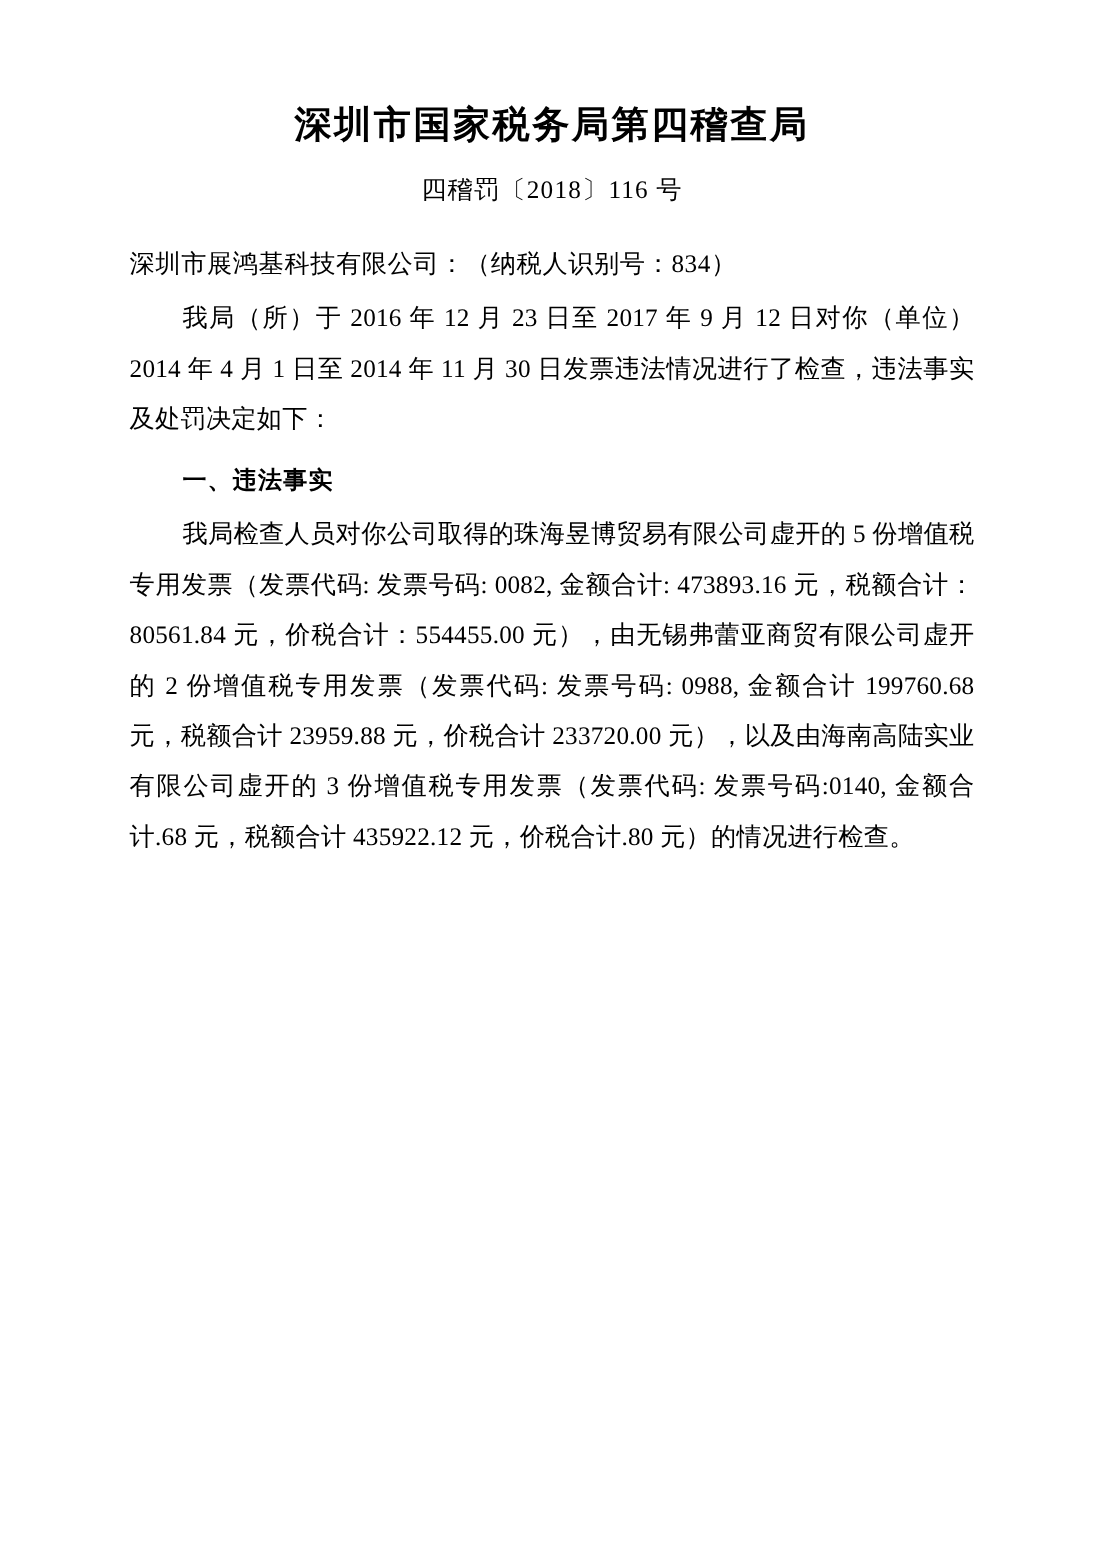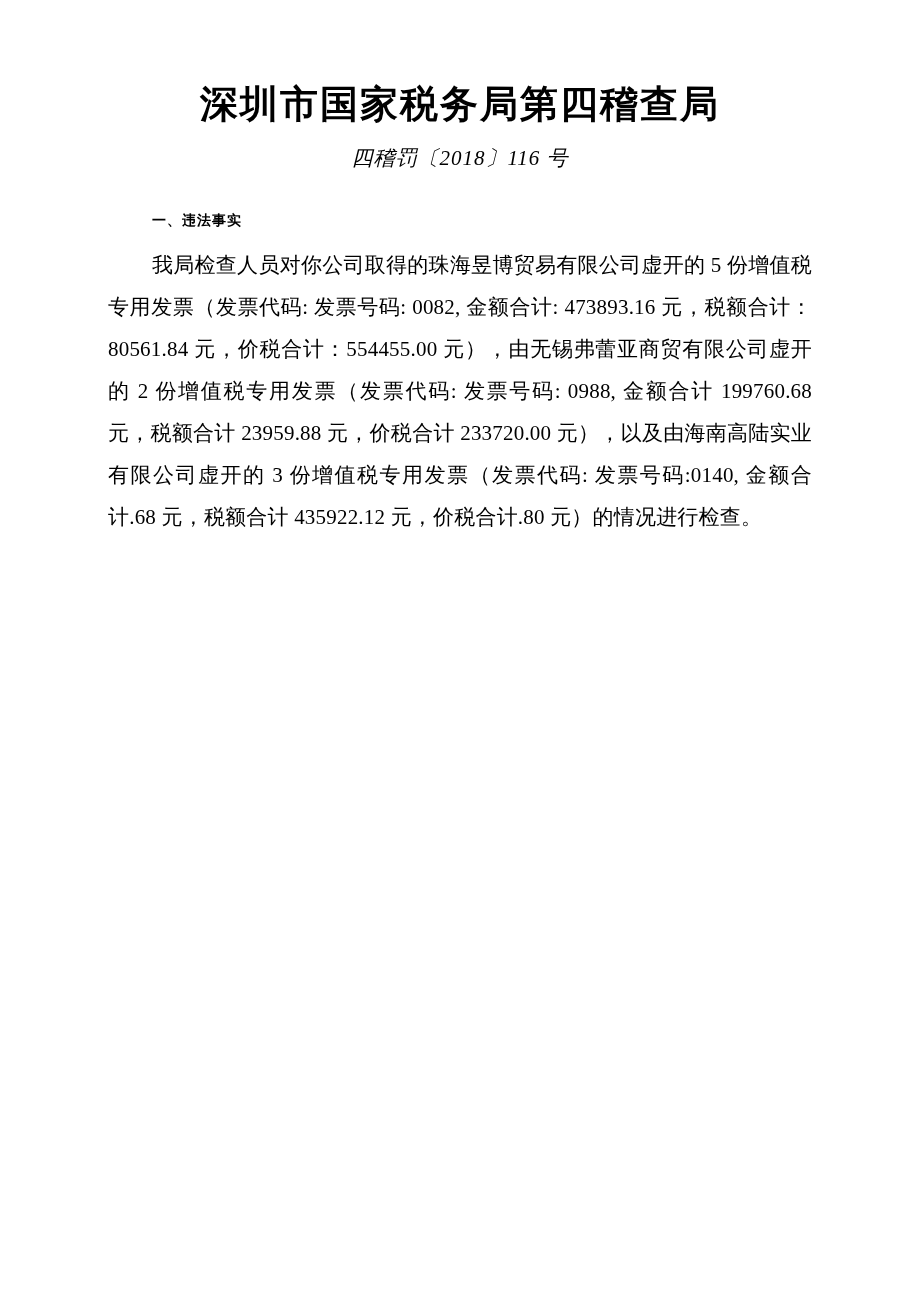--- a/index.html
+++ b/index.html
@@ -18,70 +18,71 @@
     width: 920px;
     height: 1301px;
     box-sizing: border-box;
     padding: 78px 108px 0 108px;
     position: relative;
   }
   .title-block {
     text-align: center;
   }
   .doc-title-line {
-    font-size: 38px;
+    font-size: 31px;
     font-weight: bold;
     letter-spacing: 2px;
     line-height: 52px;
     font-family: "Liberation Serif", "DejaVu Serif", serif;
   }
   .doc-number {
     text-align: center;
     font-size: 21px;
     letter-spacing: 1px;
     margin-top: 14px;
     margin-bottom: 28px;
     font-family: "Liberation Serif", "DejaVu Serif", serif;
-    font-style: italic;
   }
   .addressee {
     font-size: 21px;
     line-height: 40px;
     letter-spacing: 0.5px;
     margin-bottom: 4px;
   }
   p.body-para {
     font-size: 21px;
     line-height: 42px;
     letter-spacing: 0.2px;
     margin: 0;
     text-align: justify;
     text-justify: inter-ideograph;
     text-indent: 44px;
   }
   .section-heading {
-    font-size: 14px;
+    font-size: 20px;
     font-weight: bold;
     line-height: 42px;
     letter-spacing: 1px;
     margin: 10px 0 2px 0;
     text-indent: 44px;
   }
 </style>
 </head>
 <body>
 
 <div class="page">
 
   <div class="title-block">
     <div class="doc-title-line">深圳市国家税务局第四稽查局</div>
   </div>
 
   <div class="doc-number">四稽罚〔2018〕116 号</div>
 
+  <div class="addressee">深圳市展鸿基科技有限公司：（纳税人识别号：834）</div>
 
+  <p class="body-para">我局（所）于 2016 年 12 月 23 日至 2017 年 9 月 12 日对你（单位）2014 年 4 月 1 日至 2014 年 11 月 30 日发票违法情况进行了检查，违法事实及处罚决定如下：</p>
 
   <div class="section-heading">一、违法事实</div>
 
   <p class="body-para">我局检查人员对你公司取得的珠海昱博贸易有限公司虚开的 5 份增值税专用发票（发票代码: 发票号码: 0082, 金额合计: 473893.16 元，税额合计：80561.84 元，价税合计：554455.00 元），由无锡弗蕾亚商贸有限公司虚开的 2 份增值税专用发票（发票代码: 发票号码: 0988, 金额合计 199760.68 元，税额合计 23959.88 元，价税合计 233720.00 元），以及由海南高陆实业有限公司虚开的 3 份增值税专用发票（发票代码: 发票号码:0140, 金额合计.68 元，税额合计 435922.12 元，价税合计.80 元）的情况进行检查。</p>
 
 
 </div>
 
 </body></html>

